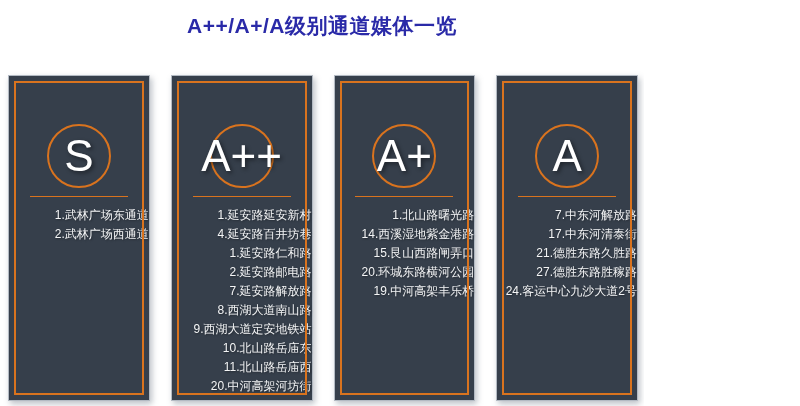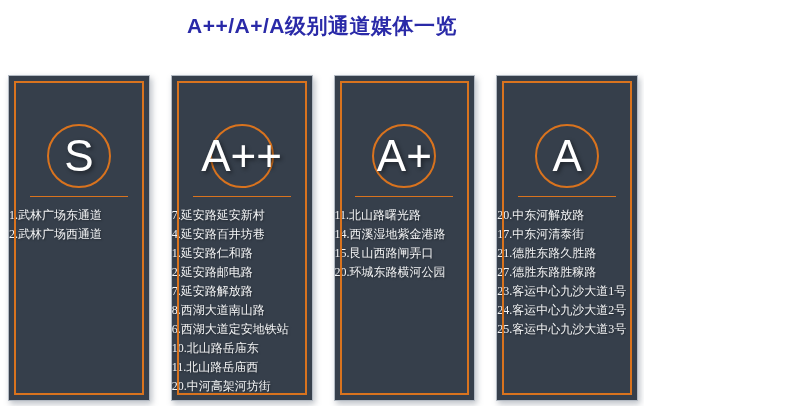--- a/index.html
+++ b/index.html
@@ -76,26 +76,25 @@
     width: 70%;
     height: 0;
     border: none;
     border-top: 1px solid #d9731e;
     margin: 0 auto;
   }
   .media-list {
     list-style: none;
     margin: 9px 0 0 0;
     padding: 0;
-    text-align: left;
+    text-align: right;
     color: #f4f5f6;
     font-size: 12px;
     line-height: 19px;
     text-shadow: 1px 1px 2px rgba(0, 0, 0, 0.35);
-    font-family: Liberation Serif, serif;
   }
 </style>
 </head>
 <body>
 
 <div class="page">
 
   <div class="page-title">A++/A+/A级别通道媒体一览</div>
 
   <div class="cards">
@@ -114,60 +113,59 @@
     </section>
 
     <section class="card">
       <div class="card-frame"></div>
       <div class="grade-area">
         <div class="grade-circle"></div>
         <span class="grade-label">A++</span>
       </div>
       <hr class="divider">
       <ul class="media-list">
-          <li>7.延安路延安新村</li>
+          <li>1.延安路延安新村</li>
           <li>4.延安路百井坊巷</li>
           <li>1.延安路仁和路</li>
           <li>2.延安路邮电路</li>
           <li>7.延安路解放路</li>
           <li>8.西湖大道南山路</li>
-          <li>6.西湖大道定安地铁站</li>
+          <li>9.西湖大道定安地铁站</li>
           <li>10.北山路岳庙东</li>
           <li>11.北山路岳庙西</li>
           <li>20.中河高架河坊街</li>
         </ul>
     </section>
 
     <section class="card">
       <div class="card-frame"></div>
       <div class="grade-area">
         <div class="grade-circle"></div>
         <span class="grade-label">A+</span>
       </div>
       <hr class="divider">
       <ul class="media-list">
-          <li>11.北山路曙光路</li>
+          <li>1.北山路曙光路</li>
           <li>14.西溪湿地紫金港路</li>
           <li>15.艮山西路闸弄口</li>
           <li>20.环城东路横河公园</li>
+          <li>19.中河高架丰乐桥</li>
         </ul>
     </section>
 
     <section class="card">
       <div class="card-frame"></div>
       <div class="grade-area">
         <div class="grade-circle"></div>
         <span class="grade-label">A</span>
       </div>
       <hr class="divider">
       <ul class="media-list">
-          <li>20.中东河解放路</li>
+          <li>7.中东河解放路</li>
           <li>17.中东河清泰街</li>
           <li>21.德胜东路久胜路</li>
           <li>27.德胜东路胜稼路</li>
-          <li>23.客运中心九沙大道1号</li>
           <li>24.客运中心九沙大道2号</li>
-          <li>25.客运中心九沙大道3号</li>
         </ul>
     </section>
 
   </div>
 </div>
 
 </body></html>

